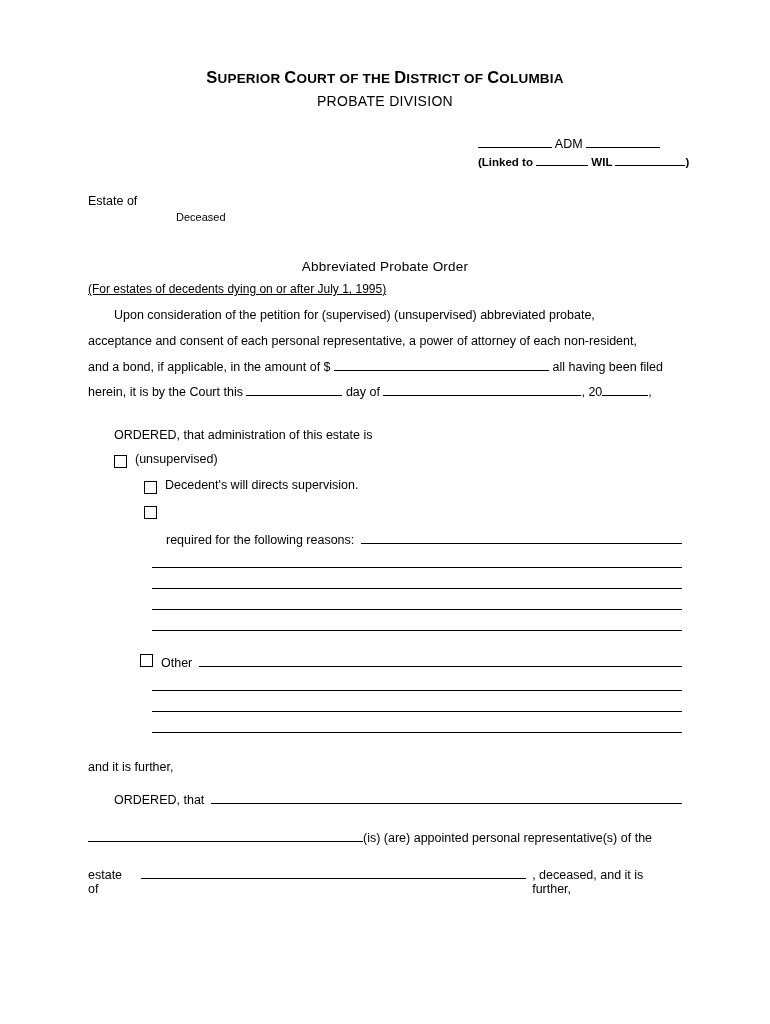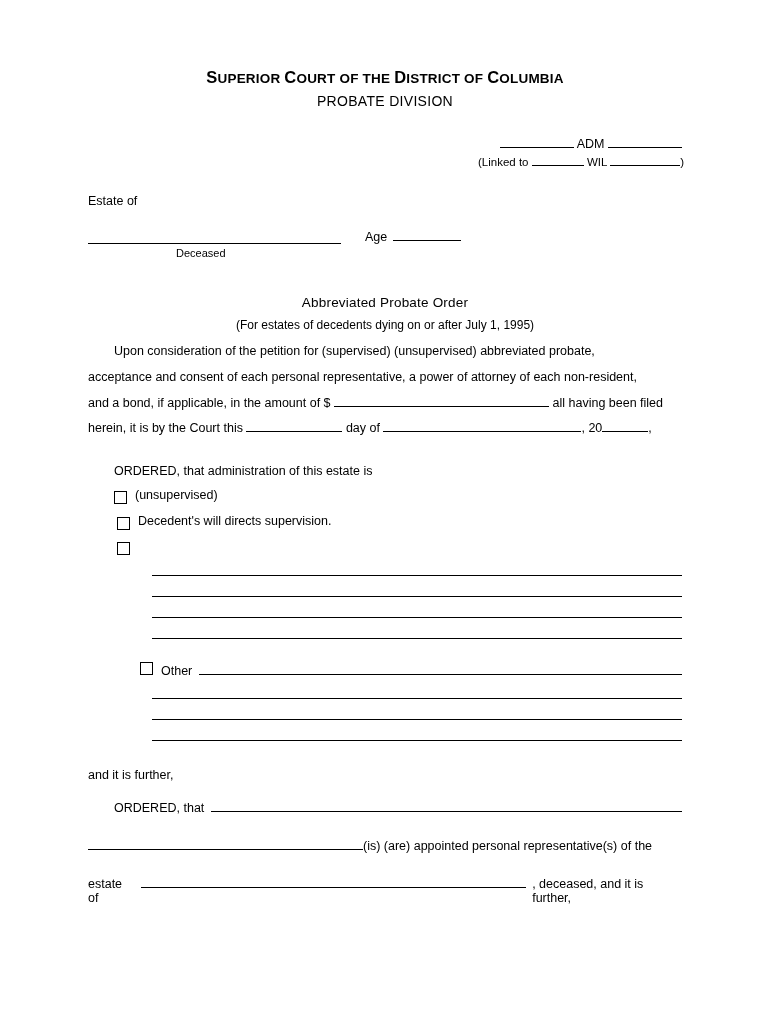--- a/index.html
+++ b/index.html
@@ -50,25 +50,25 @@
   }
 
   
   .case-block {
     margin-left: 390px;
     font-size: 12.5px;
     line-height: 1.55;
   }
   .case-line-1 {
     white-space: nowrap;
-    text-align: right;
   }
   .case-line-2 {
     white-space: nowrap;
     font-size: 11.5px;
+    font-weight: bold;
   }
   .u {
     display: inline-block;
     border-bottom: 1px solid #000;
     height: 0.95em;
     vertical-align: baseline;
   }
 
   .estate-of {
     margin-top: 22px;
@@ -107,23 +107,23 @@
   }
 
   .doc-title {
     text-align: center;
     font-weight: normal;
     font-size: 13.5px;
     margin-top: 36px;
     letter-spacing: 0.2px;
   }
   .doc-subtitle {
-    text-align: center;
     font-size: 12px;
     margin-top: 8px;
+    text-decoration: underline;
   }
 
   .body-para {
     margin-top: 7px;
     font-size: 12.5px;
     line-height: 2.06;
   }
   .body-para .indent {
     display: inline-block;
     width: 26px;
@@ -141,21 +141,21 @@
   }
 
   .cb-row {
     display: flex;
     align-items: center;
     margin-top: 9px;
     margin-left: 26px;
     font-size: 12.5px;
   }
   .cb-row.sub {
-    margin-left: 29px;
+    margin-left: 56px;
   }
   .checkbox {
     width: 11px;
     height: 11px;
     border: 1px solid #000;
     display: inline-block;
     margin-right: 8px;
     margin-top: 3px;
     flex: 0 0 auto;
     background: #fff;
@@ -258,25 +258,20 @@
       <div class="case-line-2">
         <span>(Linked to</span>
         <span class="u" style="width:52px"></span>
         <span>WIL</span>
         <span class="u" style="width:70px"></span><span>)</span>
       </div>
     </div>
 
     <div class="estate-of">Estate of</div>
 
-    <div class="estate-row">
-      <span class="estate-blank"></span>
-      <span class="age-label">Age</span>
-      <span class="age-blank"></span>
-    </div>
     <span class="deceased">Deceased</span>
 
     <div class="doc-title">Abbreviated Probate Order</div>
     <div class="doc-subtitle">(For estates of decedents dying on or after July 1, 1995)</div>
 
     <div class="body-para">
       <span class="indent"></span><span>Upon consideration of the petition for (supervised) (unsupervised) abbreviated probate,</span><br>
       <span>acceptance and consent of each personal representative, a power of attorney of each non-resident,</span><br>
       <span>and a bond, if applicable, in the amount of $</span>
       <span class="fill" style="width:215px"></span>
@@ -297,20 +292,24 @@
 
     <div class="cb-row sub">
       <span class="checkbox"></span>
       <span class="cb-text">Decedent's will directs supervision.</span>
     </div>
 
     <div class="cb-row sub">
       <span class="checkbox"></span>
     </div>
 
+    <div class="req-line">
+      <span>required for the following reasons:</span>
+      <span class="fill"></span>
+    </div>
     <div class="rule w-full"></div>
     <div class="rule w-full"></div>
     <div class="rule w-full"></div>
     <div class="rule w-full"></div>
 
     <div class="other-row">
       <span class="checkbox"></span>
       <span>Other</span>
       <span class="fill"></span>
     </div>

